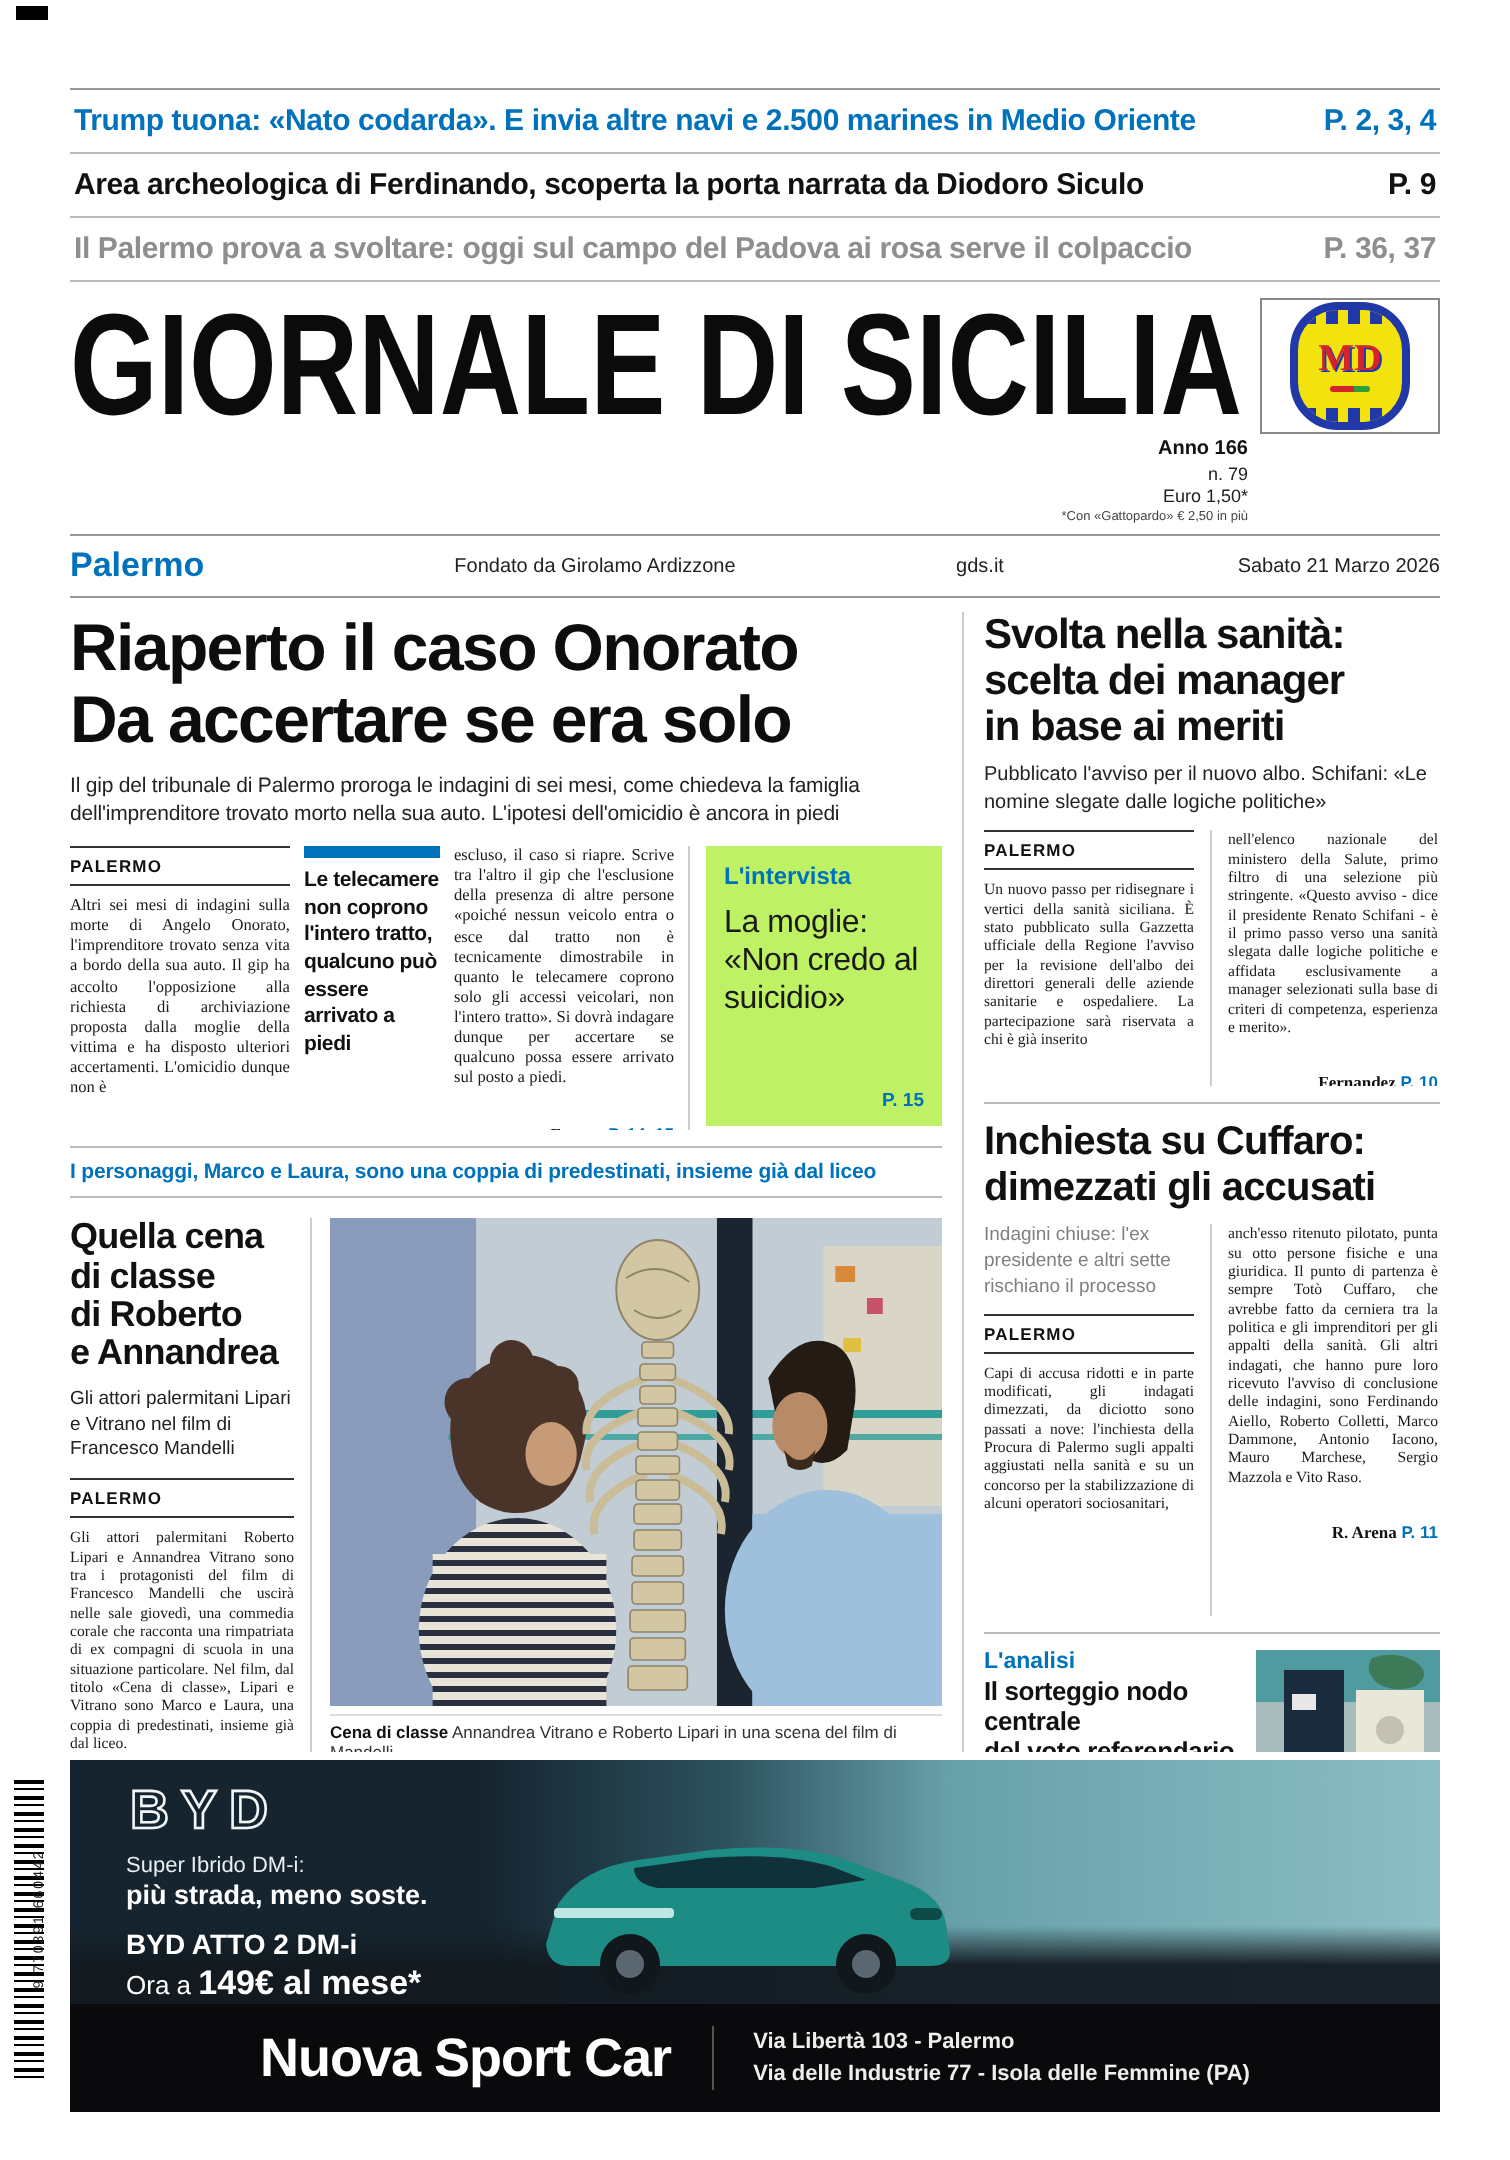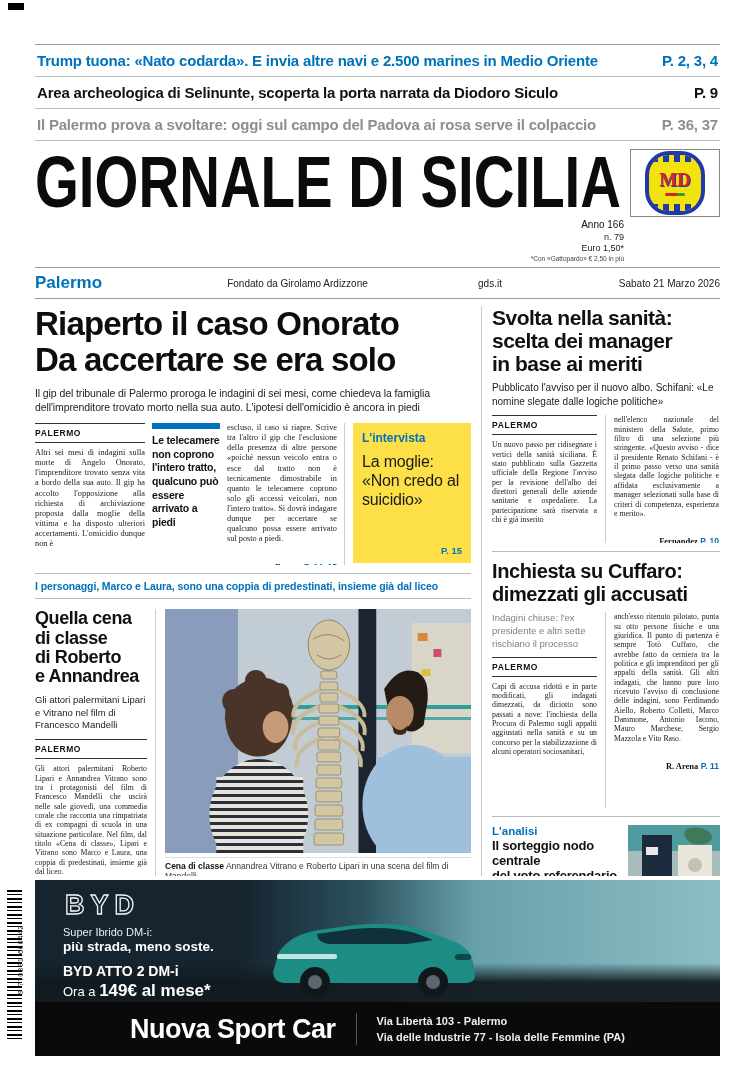--- a/index.html
+++ b/index.html
@@ -29,21 +29,21 @@
   .md-teeth{position:absolute;left:3px;right:3px;height:7px;
     background:repeating-linear-gradient(90deg,#2138a8 0 6px,#f2e30e 6px 11px);}
   .md-teeth.top{top:0;}
   .md-teeth.bottom{bottom:0;}
   .md-text{position:absolute;top:14px;left:0;right:0;text-align:center;font-family:"Liberation Serif",serif;
     font-weight:900;font-size:19px;color:#d6222a;text-shadow:1px 1px 0 #2138a8;}
   .md-under{position:absolute;top:38px;left:16px;width:20px;height:3px;
     background:linear-gradient(90deg,#d6222a 0 60%,#2f9e3a 60% 100%);border-radius:2px;}
   
   .anno-block{text-align:right;margin-right:96px;margin-top:2px;line-height:1.25;}
-  .anno-line1{font-weight:normal;font-size:10px;}
+  .anno-line1{font-weight:bold;font-size:10px;}
   .anno-line2,.anno-line3{font-size:9px;color:#222;}
   .anno-note{font-size:6.5px;color:#444;margin-top:1px;}
   
   .datebar{display:flex;align-items:center;border-top:1px solid #999;border-bottom:1px solid #999;
     height:30px;margin-top:4px;font-size:10px;color:#222;}
   .datebar .edition{color:#0072bc;font-weight:bold;font-size:17px;flex:0 0 150px;}
   .datebar .founded{flex:1;text-align:center;}
   .datebar .site{flex:0 0 160px;text-align:center;}
   .datebar .date{flex:0 0 150px;text-align:right;}
   
@@ -61,21 +61,21 @@
   .byline .b-name{font-weight:bold;color:#111;font-family:"Liberation Serif",serif;}
   .byline .b-pages{font-weight:bold;color:#0072bc;}
   
   .lead-cols{display:flex;gap:7px;margin-top:8px;height:142px;overflow:hidden;}
   .lead-c1{width:110px;}
   .pullquote{width:68px;flex:0 0 68px;}
   .pq-bar{height:6px;background:#0072bc;margin-bottom:5px;}
   .pq-text{font-size:10.5px;font-weight:bold;line-height:1.3;letter-spacing:-0.2px;}
   .lead-c2{width:110px;}
   .iv-wrap{flex:1;border-left:1px solid #ccc;padding-left:8px;}
-  .interview{background:#fde047;height:124px;padding:8px 9px;position:relative;cursor:pointer;}
+  .interview{background:#bef264;height:124px;padding:8px 9px;position:relative;cursor:pointer;}
   .iv-label{color:#0072bc;font-weight:bold;font-size:12px;}
   .iv-quote{font-size:16px;font-weight:300;line-height:1.2;color:#1a1a1a;margin-top:7px;letter-spacing:-0.2px;}
   .iv-page{position:absolute;right:9px;bottom:7px;color:#0072bc;font-weight:bold;font-size:9.5px;}
   
   .strip{border-top:1px solid #bbb;border-bottom:1px solid #bbb;padding:6px 0;margin-top:8px;
     color:#0072bc;font-weight:bold;font-size:10.5px;letter-spacing:-0.1px;}
   
   .film-row{display:flex;gap:9px;margin-top:10px;height:288px;overflow:hidden;}
   .film-left{width:112px;flex:0 0 112px;border-right:1px solid #ccc;padding-right:8px;}
   .headline-md{font-size:18px;font-weight:bold;line-height:1.08;letter-spacing:-0.4px;cursor:pointer;}
@@ -138,21 +138,21 @@
   </div>
 
   <div class="content">
 
     <div class="teasers">
       <div class="teaser-row t-blue">
         <span class="t-text">Trump tuona: «Nato codarda». E invia altre navi e 2.500 marines in Medio Oriente</span>
         <span class="t-pages">P. 2, 3, 4</span>
       </div>
       <div class="teaser-row t-black">
-        <span class="t-text">Area archeologica di Selinunte, scoperta la porta narrata da Diodoro Siculo</span>
+        <span class="t-text">Area archeologica di Ferdinando, scoperta la porta narrata da Diodoro Siculo</span>
         <span class="t-pages">P. 9</span>
       </div>
       <div class="teaser-row t-gray">
         <span class="t-text">Il Palermo prova a svoltare: oggi sul campo del Padova ai rosa serve il colpaccio</span>
         <span class="t-pages">P. 36, 37</span>
       </div>
     </div>
 
     <div class="masthead-row">
       <svg class="masthead-svg" width="590" height="68">

